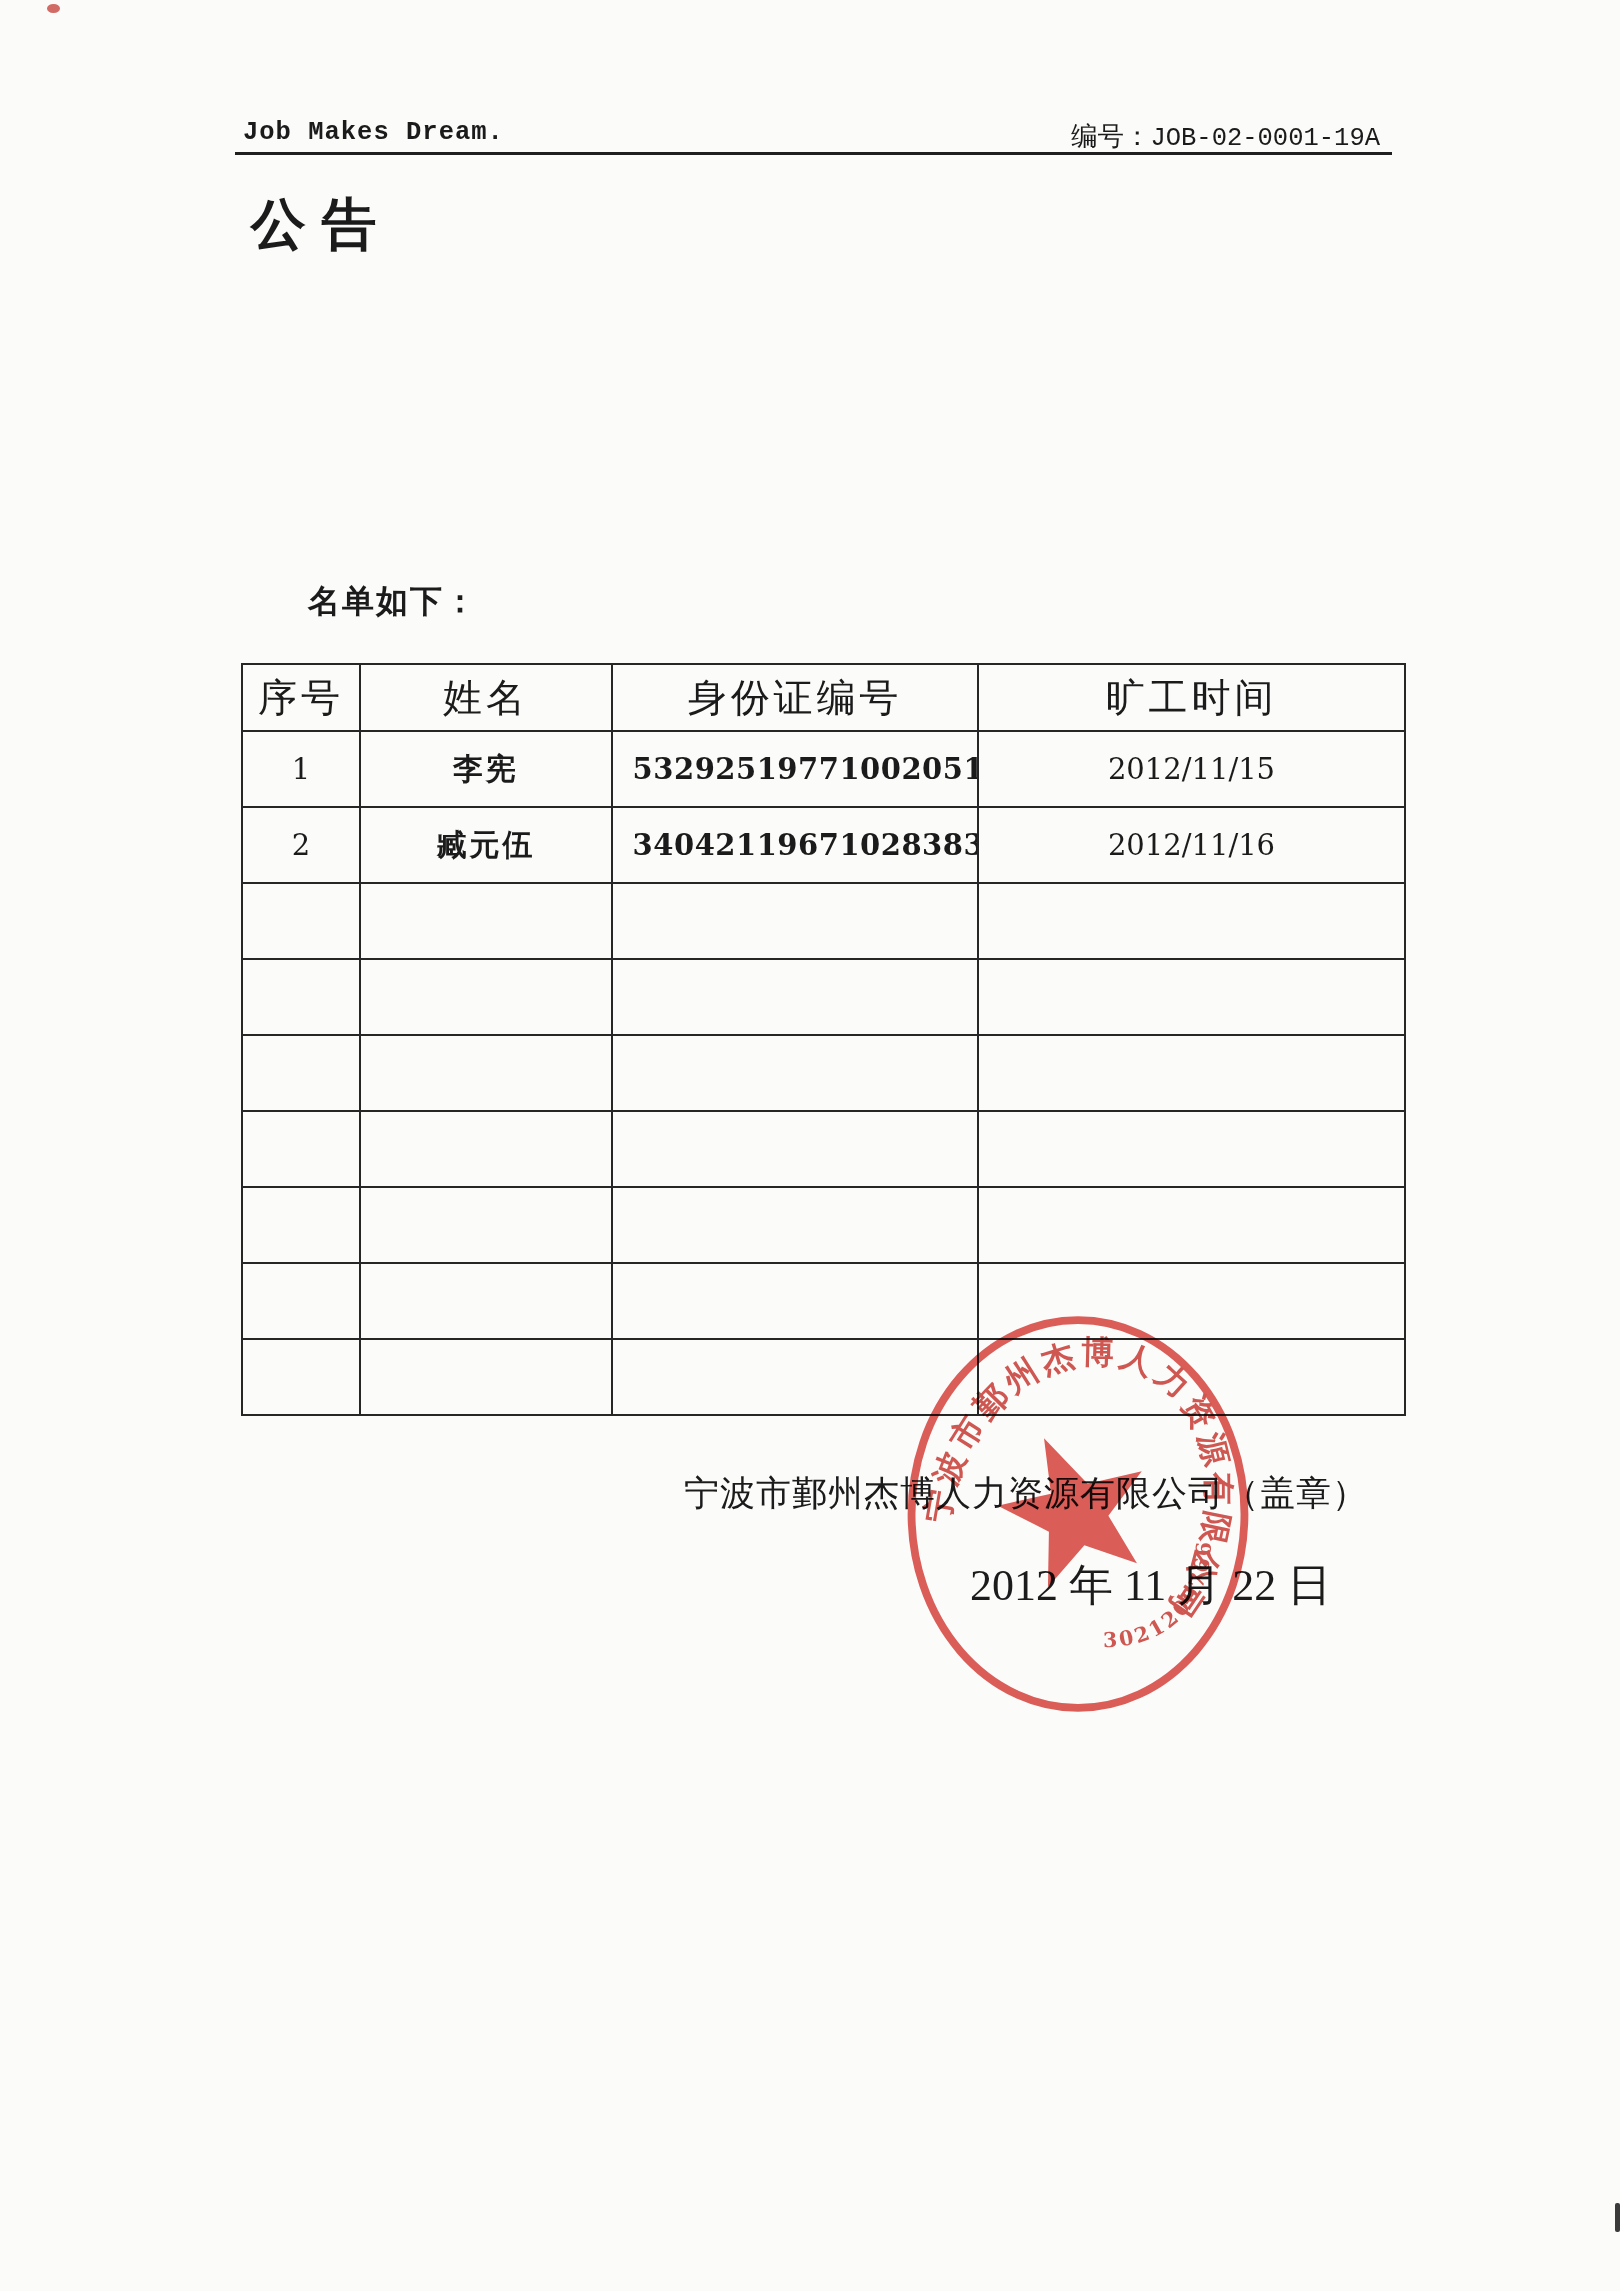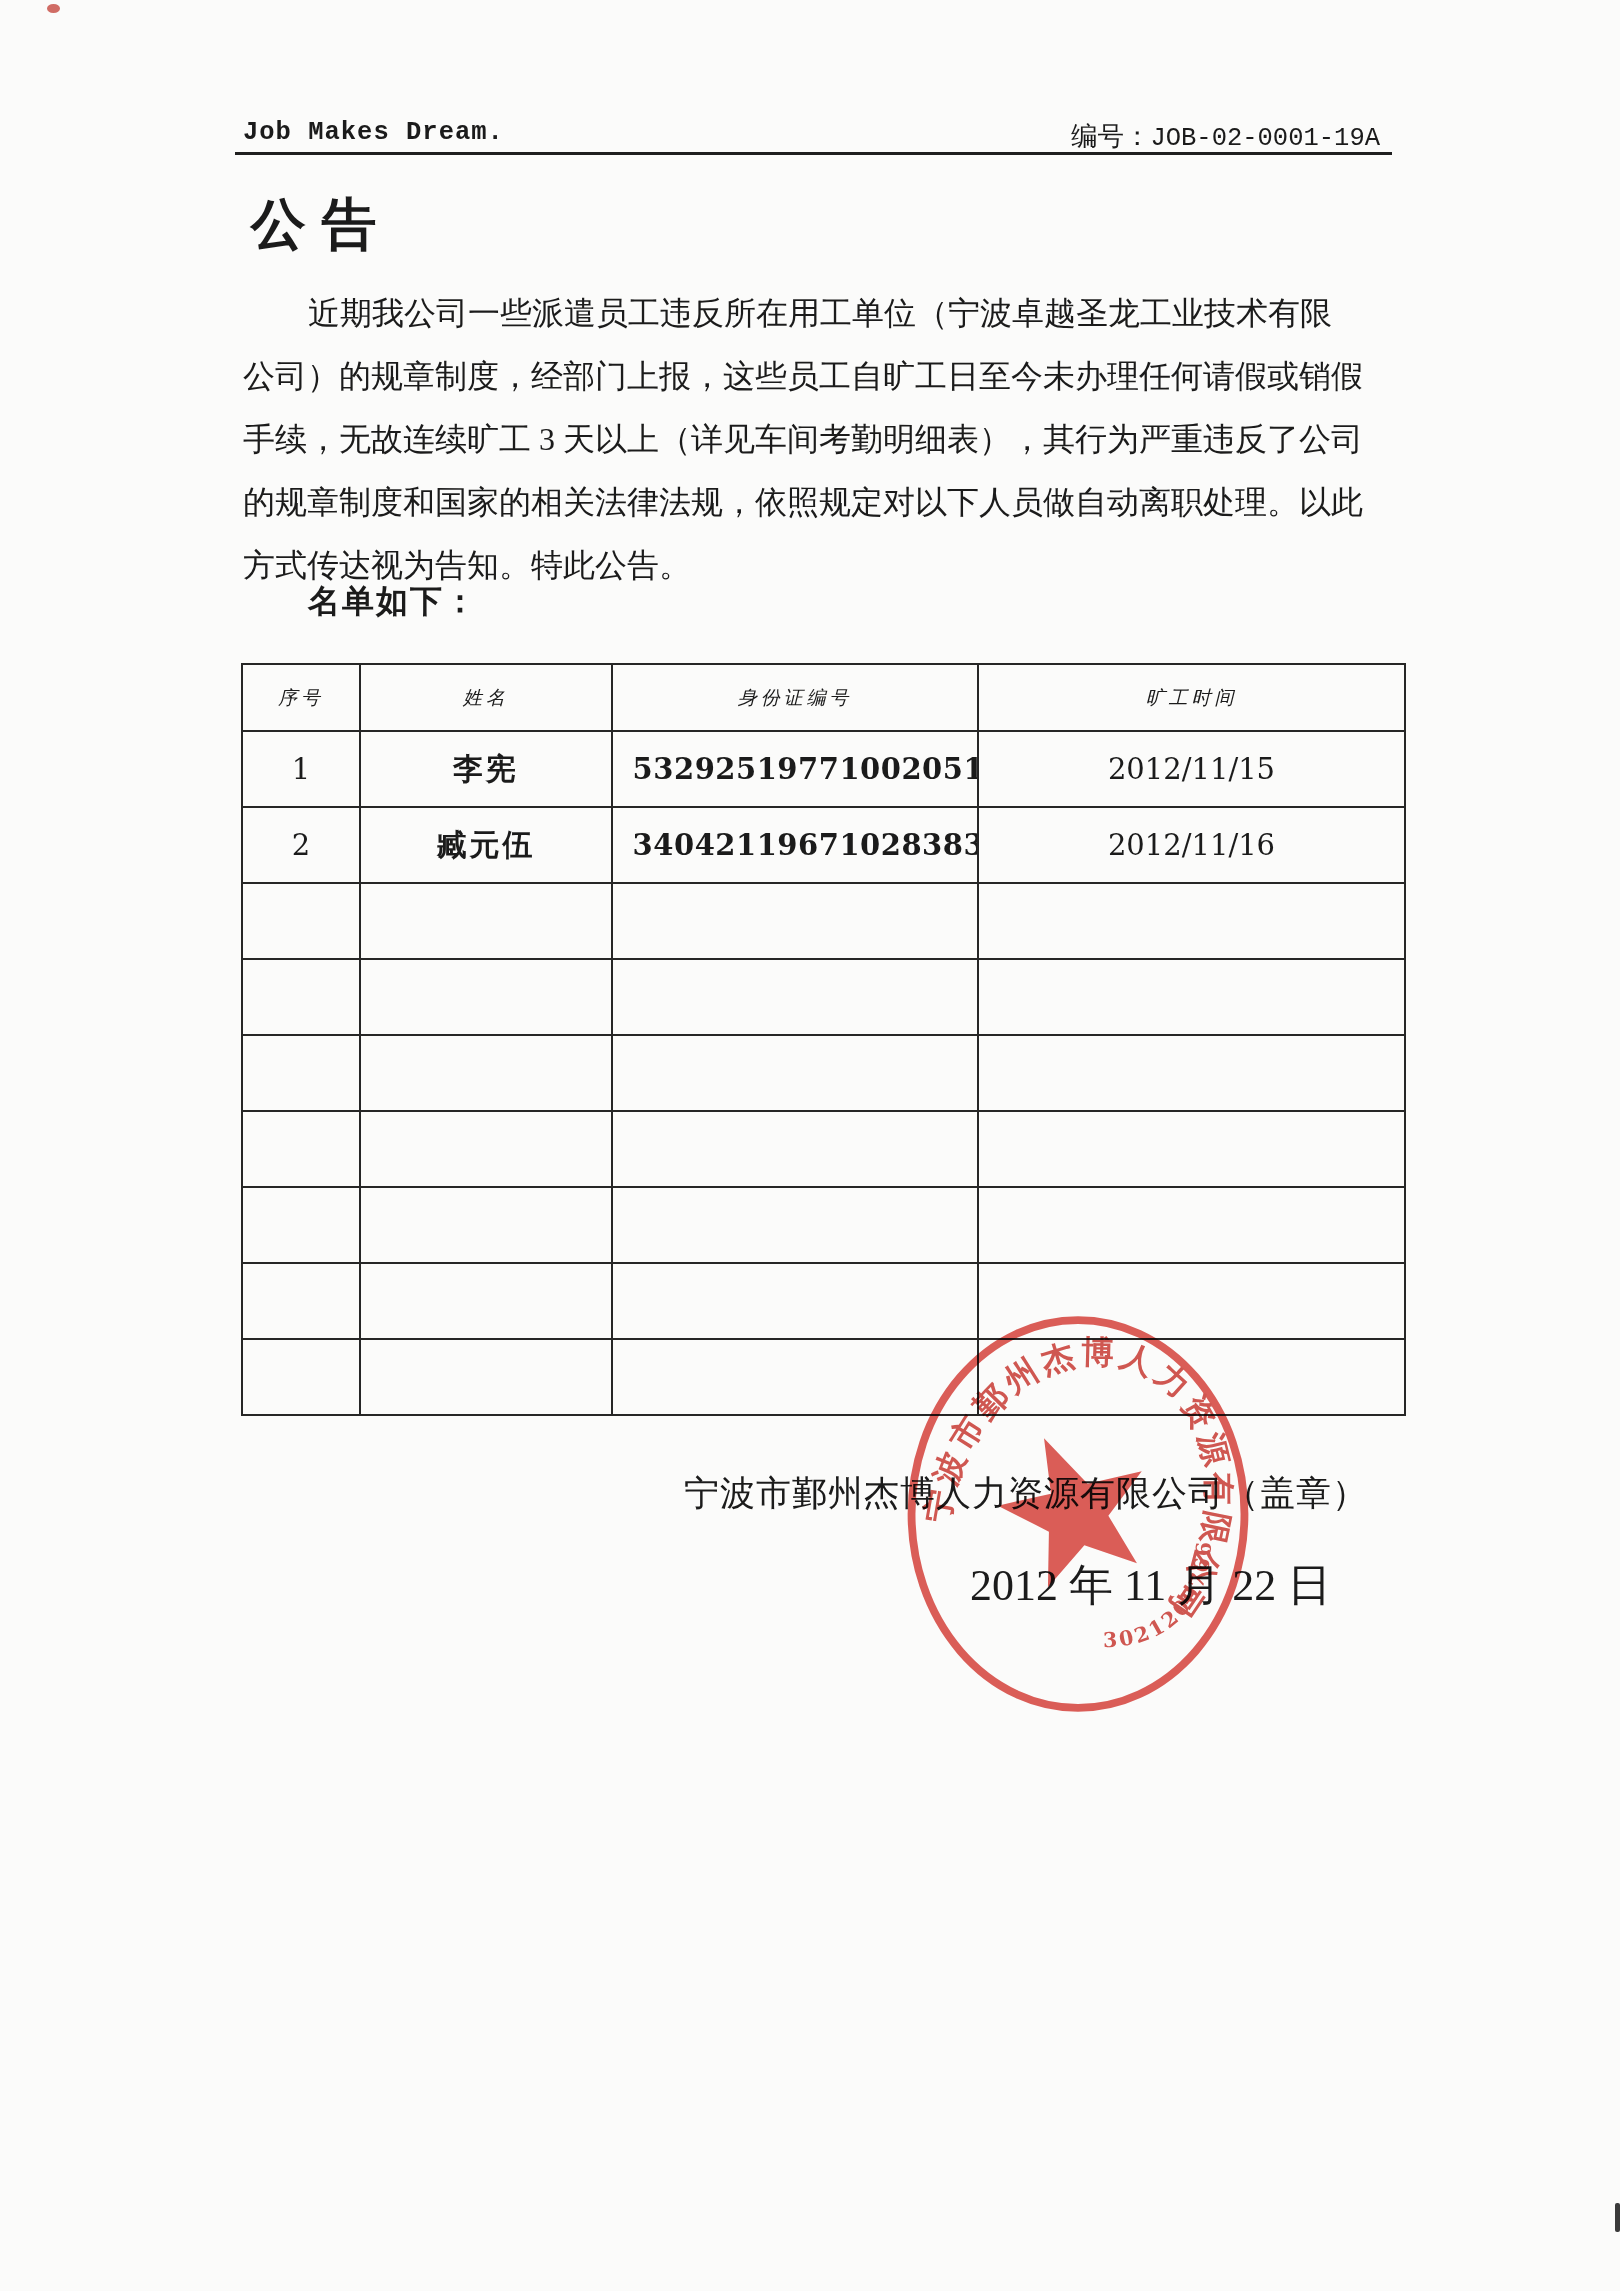--- a/index.html
+++ b/index.html
@@ -56,21 +56,21 @@
   
   table.notice {
     position: absolute; left: 241px; top: 663px;
     border-collapse: collapse; table-layout: fixed;
     width: 1162px;
   }
   table.notice td, table.notice th {
     border: 2.9px solid #262626; padding: 0;
     font-weight: normal; overflow: hidden;
   }
-  tr.head-row th { height: 65px; font-size: 19px; text-align: center; letter-spacing: 3.9px; font-style: italic; }
+  tr.head-row th { height: 65px; font-size: 39px; text-align: center; letter-spacing: 3.9px; }
   tr.data-row td, tr.empty-row td { height: 74px; }
   tr.data-row td:nth-child(1) { font-family: "DejaVu Serif", serif; font-size: 29px; text-align: center; }
   tr.data-row td:nth-child(2) { font-family: "Liberation Sans", "DejaVu Sans", sans-serif; font-weight: bold; font-size: 30px; text-align: center; letter-spacing: 2.9px; }
   tr.data-row td:nth-child(3) { font-family: "DejaVu Serif", serif; font-weight: bold; font-size: 29px; text-align: left; padding-left: 19.6px; letter-spacing: 0.5px; }
   tr.data-row td:nth-child(4) { font-family: "DejaVu Serif", serif; font-size: 29px; text-align: center; }
 
   
   .sign-company {
     position: absolute; left: 684px; top: 1470px;
     font-size: 35px; letter-spacing: 1px; white-space: nowrap;
@@ -106,27 +106,20 @@
   <div class="slogan">Job Makes Dream.</div>
 
   <div class="doc-number">
     <span>编号：</span><span class="num">JOB-02-0001-19A</span>
   </div>
 
   <div class="header-rule"></div>
 
   <div class="title">公告</div>
 
-  <div class="body-text">
-    <div class="line first">近期我公司一些派遣员工违反所在用工单位（宁波卓越圣龙工业技术有限</div>
-    <div class="line">公司）的规章制度，经部门上报，这些员工自旷工日至今未办理任何请假或销假</div>
-    <div class="line">手续，无故连续旷工 3 天以上（详见车间考勤明细表），其行为严重违反了公司</div>
-    <div class="line">的规章制度和国家的相关法律法规，依照规定对以下人员做自动离职处理。以此</div>
-    <div class="line">方式传达视为告知。特此公告。</div>
-  </div>
 
   <div class="list-intro">名单如下：</div>
 
   <table class="notice">
     <colgroup>
       <col style="width:118px">
         <col style="width:252px">
         <col style="width:366px">
         <col style="width:427px">
     </colgroup>

